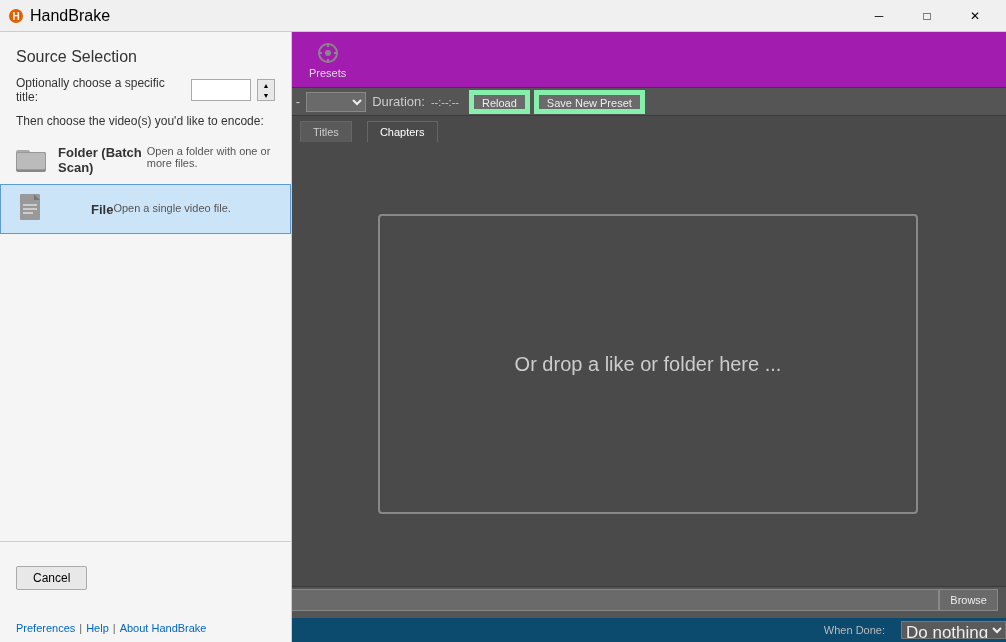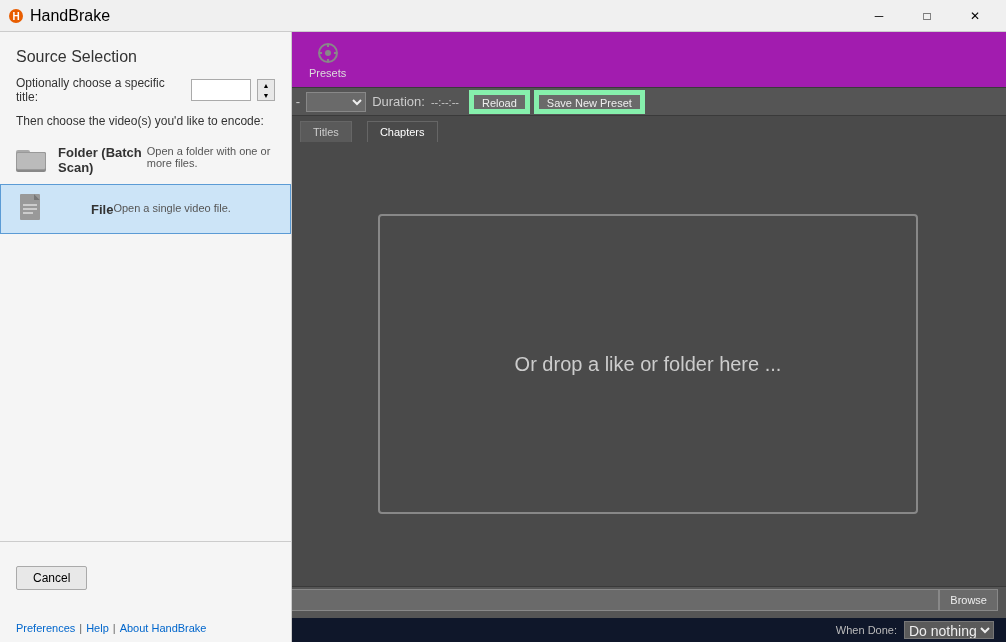--- a/index.html
+++ b/index.html
@@ -302,35 +302,35 @@
       border: 1px solid #888;
       color: #eee;
       font-size: 11px;
       padding: 2px 10px;
       cursor: pointer;
       height: 22px;
     }
 
     
     .status-bar {
-      background: #0f172a;
+      background: #0c4a6e;
       height: 24px;
       display: flex;
       align-items: center;
-      padding: 0 12px;
+      padding: 0 0;
       flex-shrink: 0;
       justify-content: flex-end;
-      gap: 7px;
+      gap: 16px;
     }
     .when-done-label { color: #bbb; font-size: 11px; }
     .when-done-select {
       background: #5a5a5a;
       border: 1px solid #777;
       color: #eee;
-      font-size: 14px;
+      font-size: 17px;
       height: 18px;
     }
   </style>
 </head>
 <body>
 
 <div class="main-content">
 
   <div class="title-bar">
     <svg class="title-bar-icon" viewBox="0 0 16 16">

